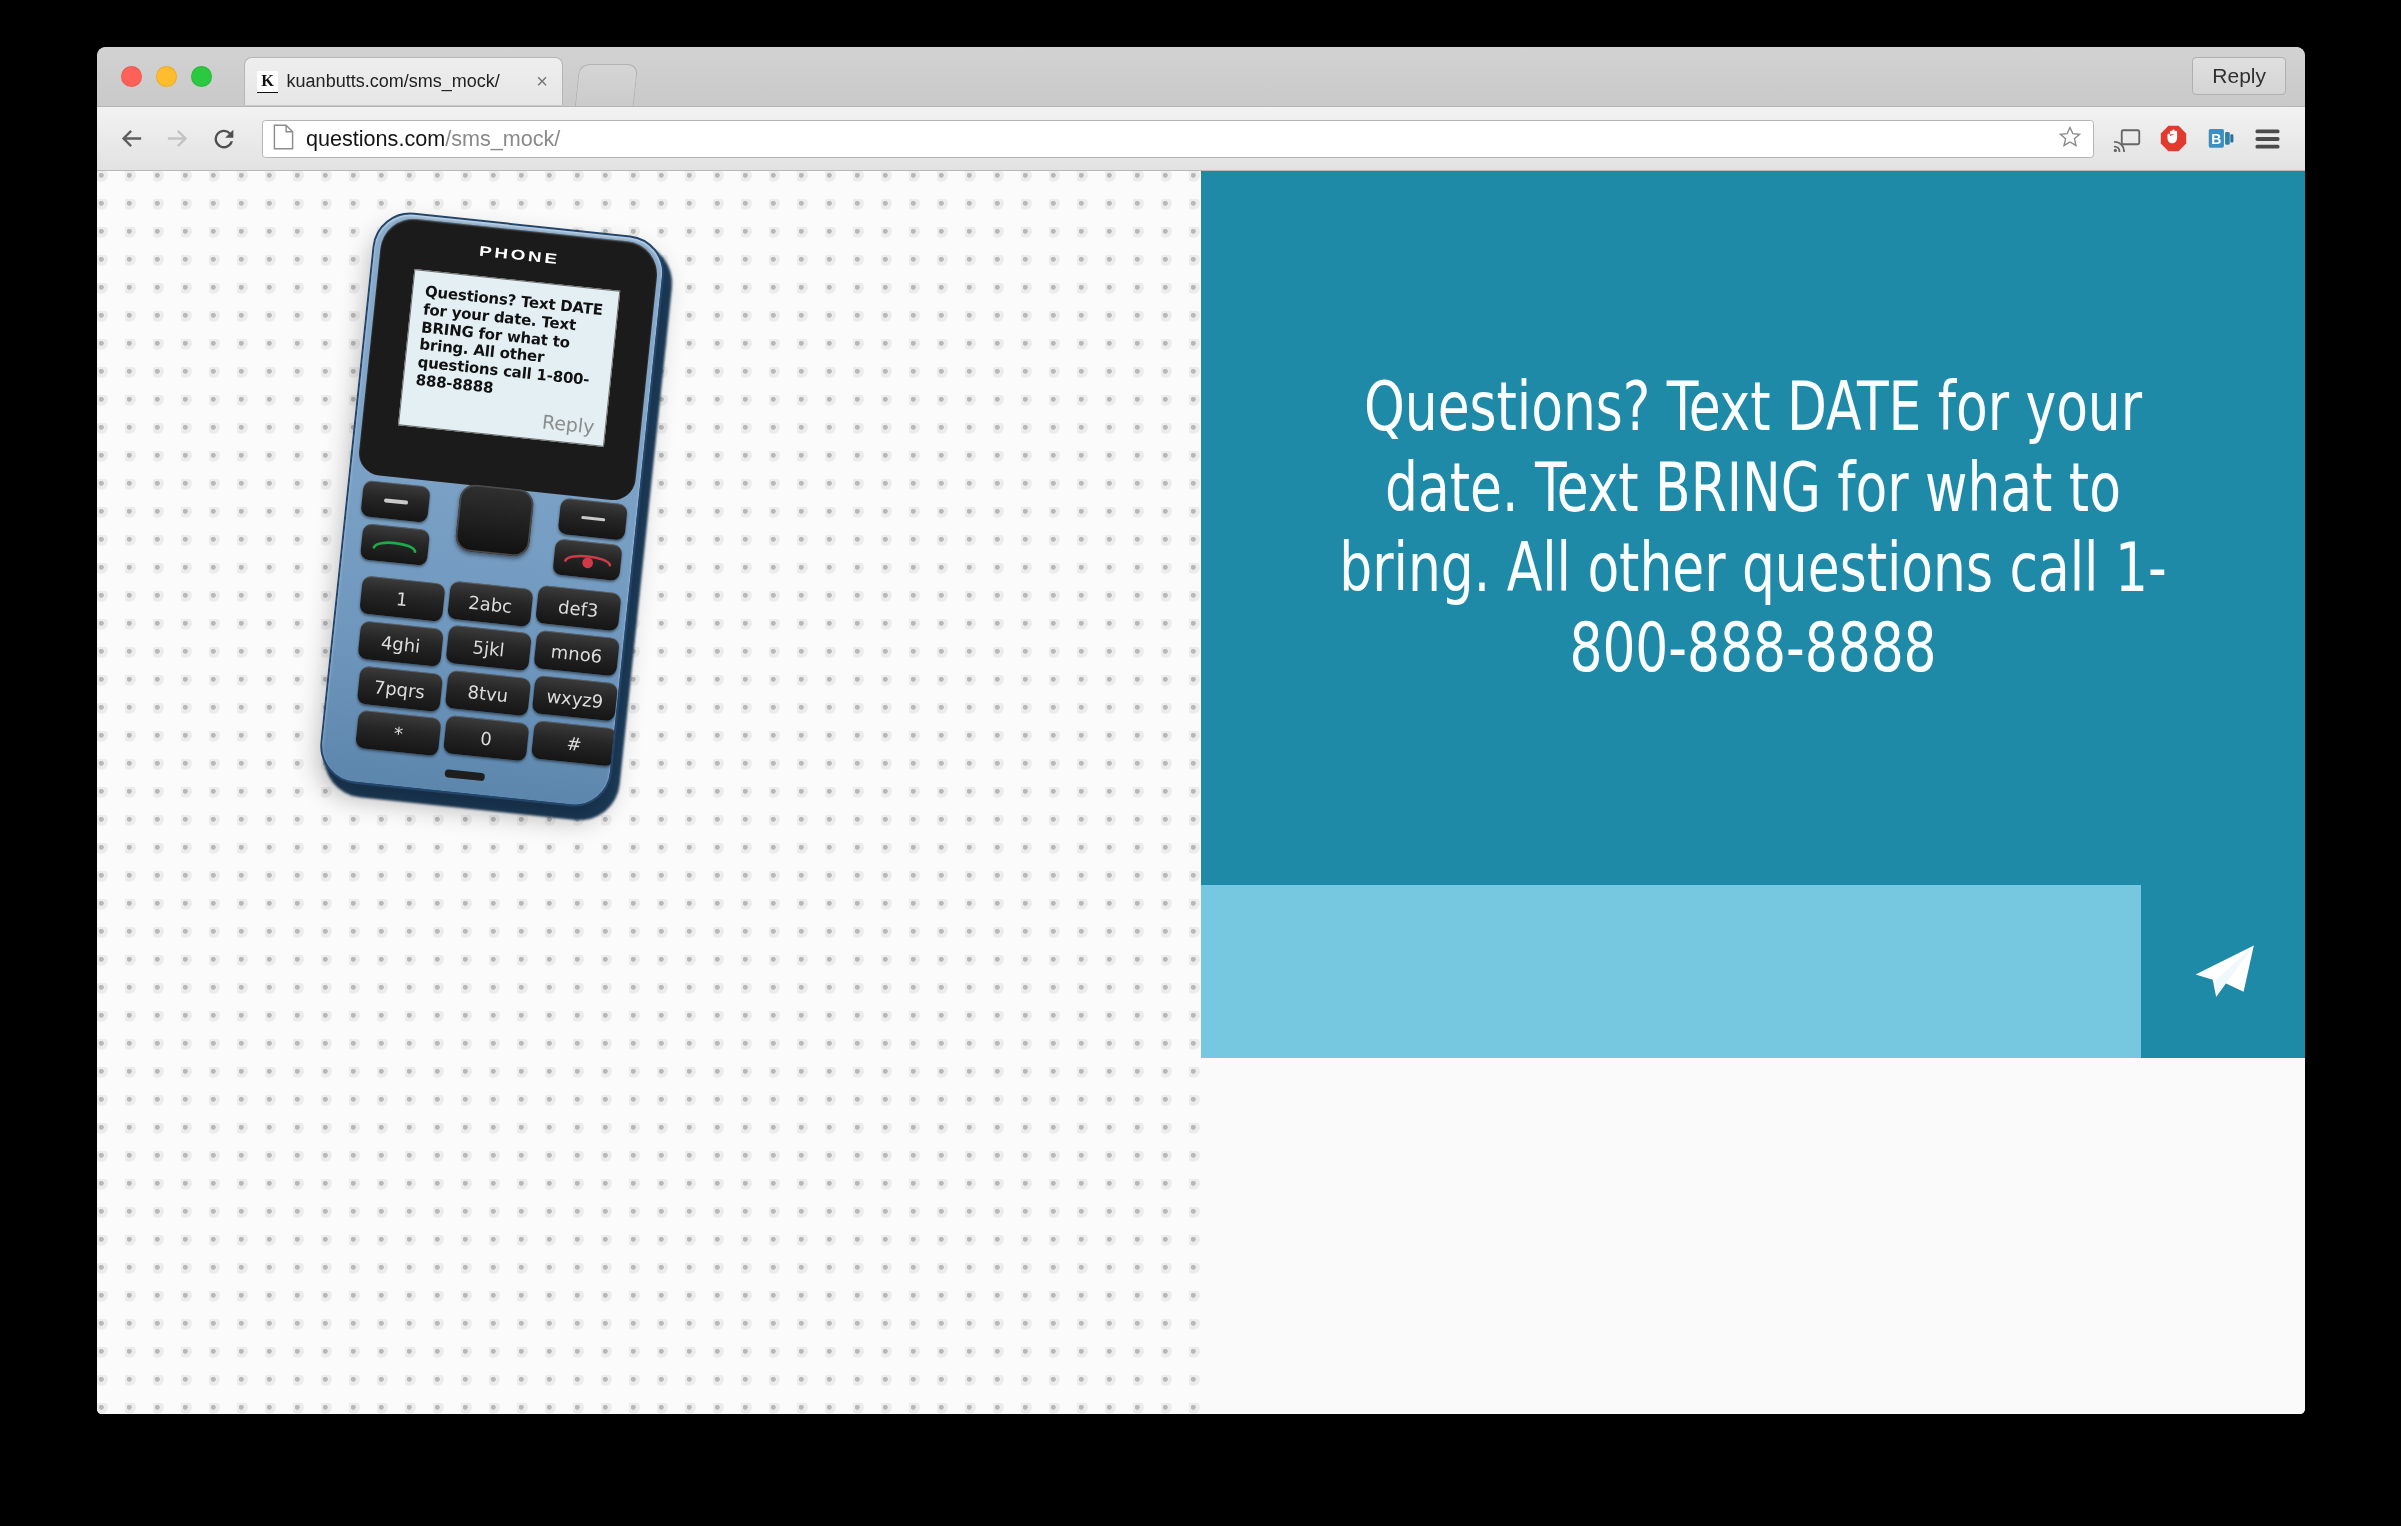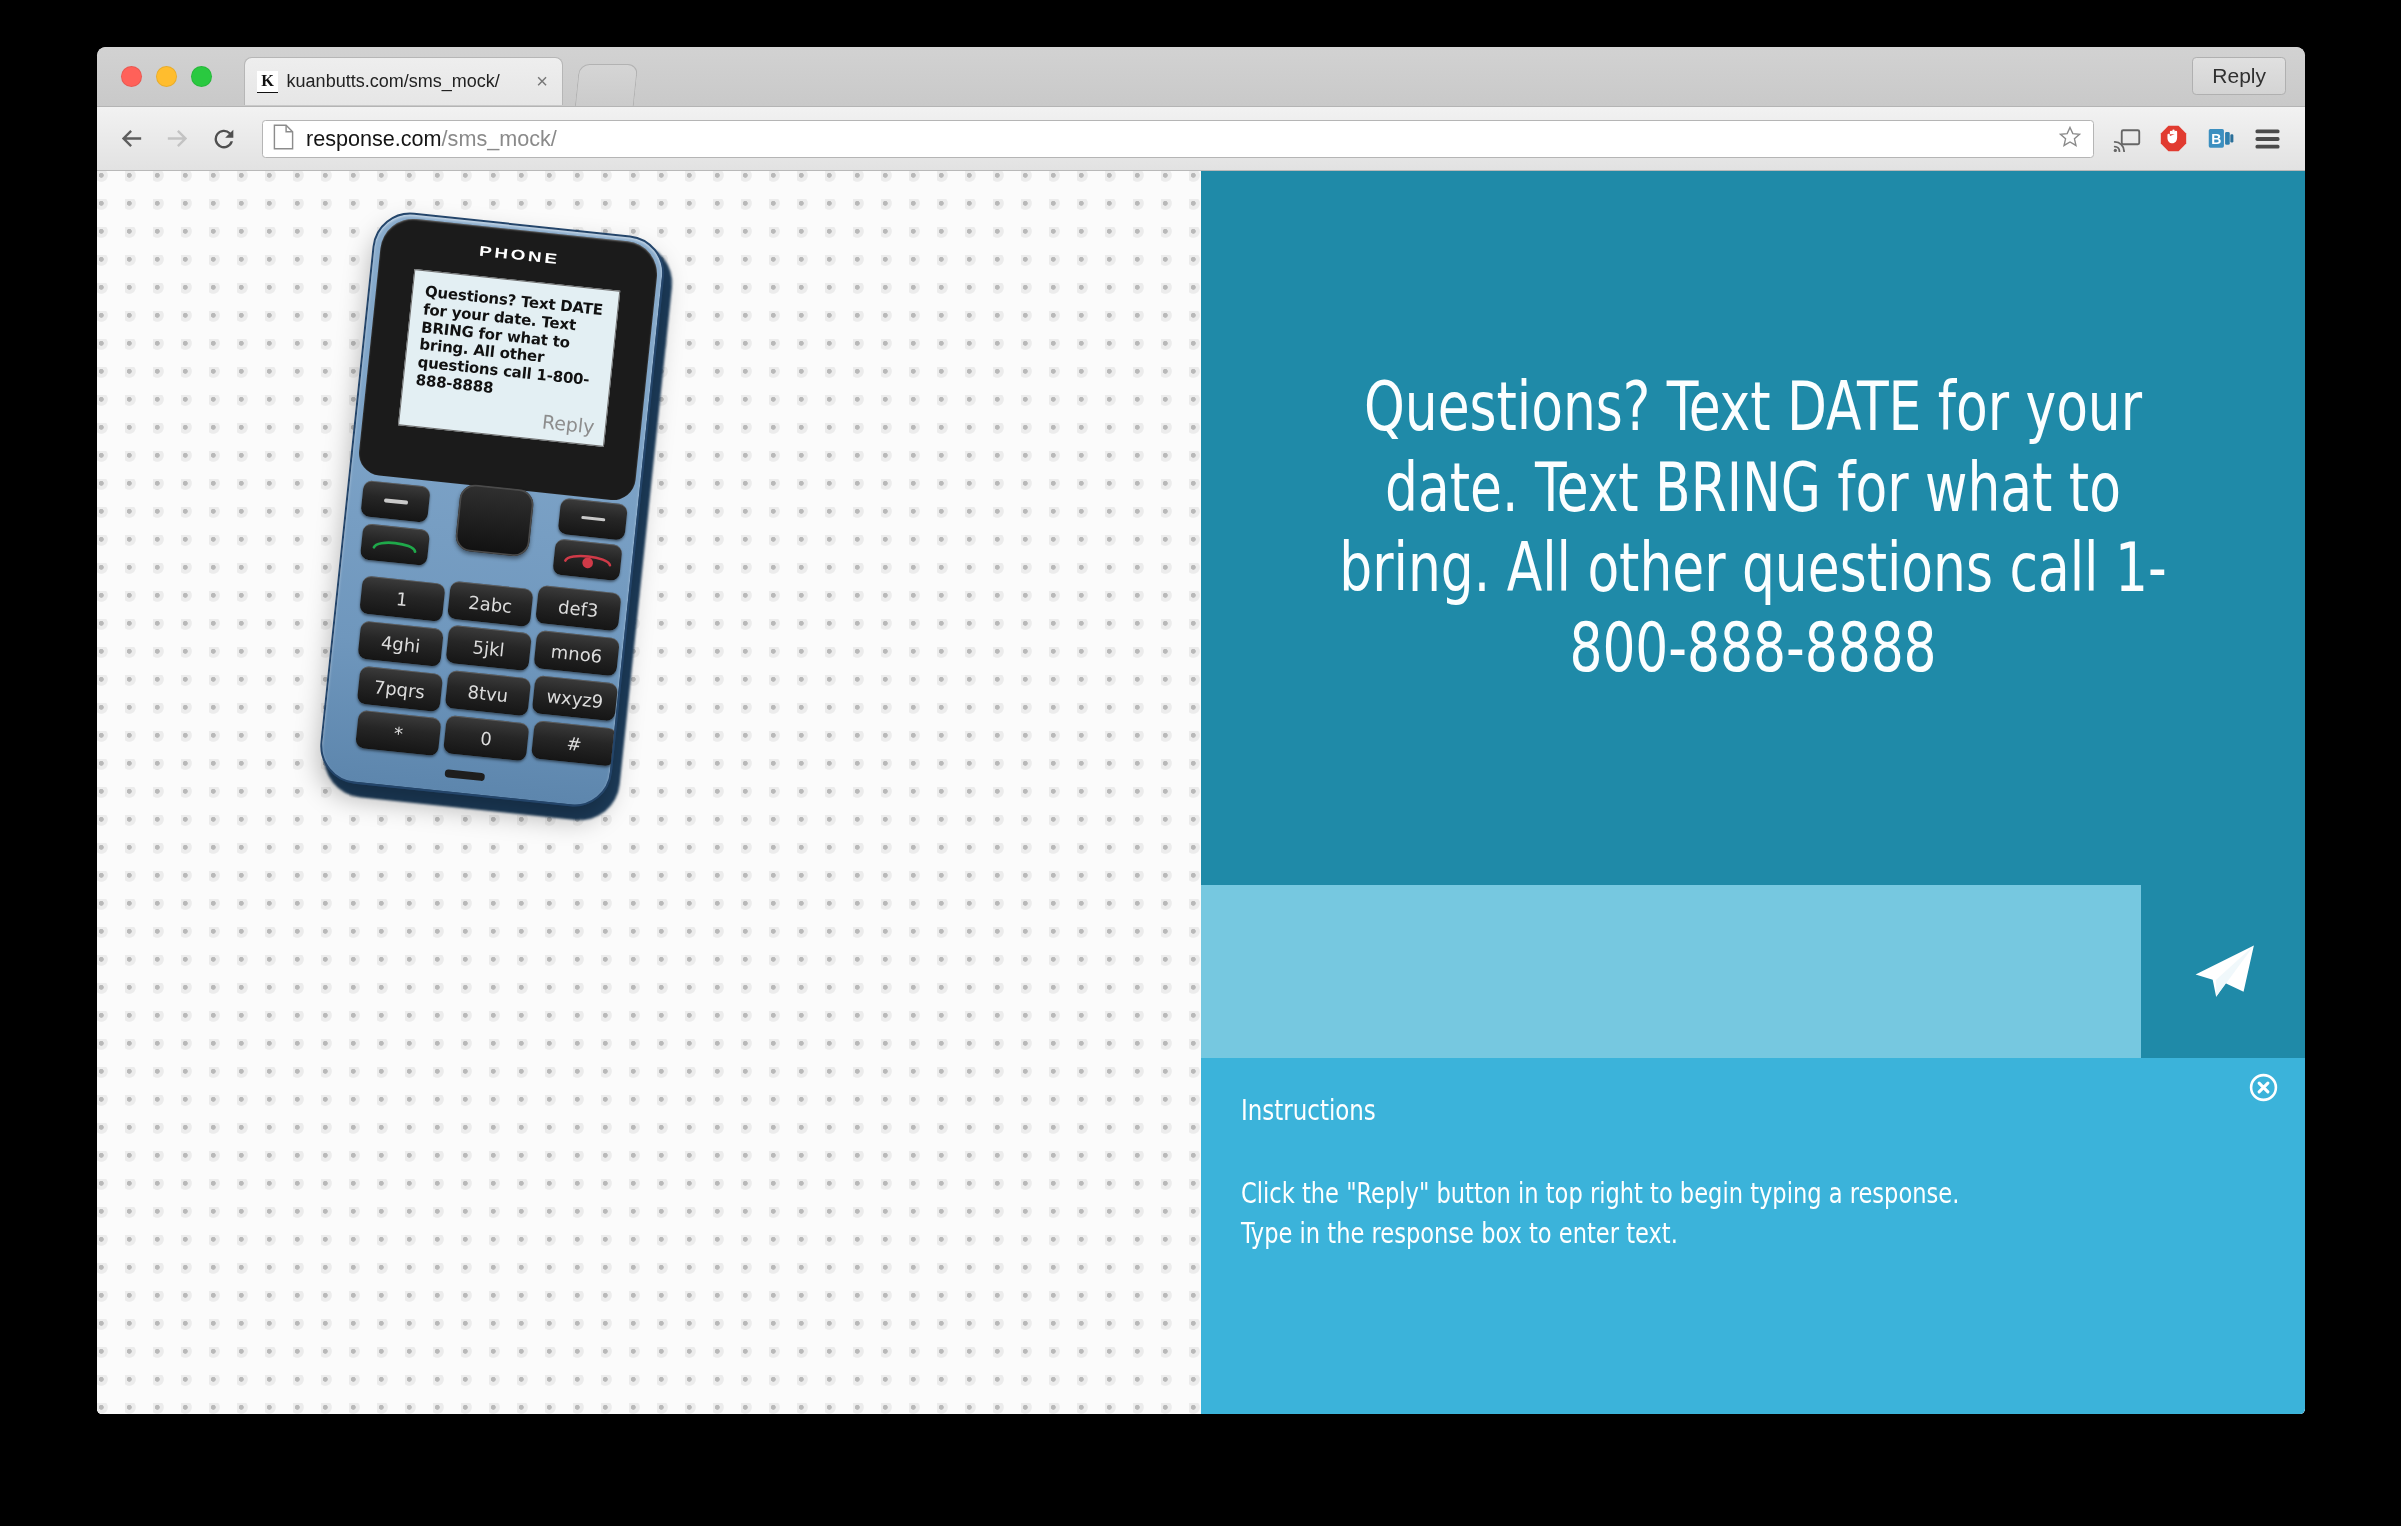--- a/index.html
+++ b/index.html
@@ -411,21 +411,21 @@
       </svg>
     </div>
 
     <div id="omnibox">
       <span id="page-doc-icon">
         <svg width="21" height="26" viewBox="0 0 16 20">
           <path d="M1 1h9l5 5v13H1z" fill="#ffffff" stroke="#8c8c8c" stroke-width="1.1"></path>
           <path d="M10 1v5h5" fill="none" stroke="#8c8c8c" stroke-width="1.1"></path>
         </svg>
       </span>
-      <span id="omnibox-url"><b>response.com</b><span>/sms_mock/</span></span>
+      <span id="omnibox-url"><b>questions.com</b><span>/sms_mock/</span></span>
       <span id="bookmark-star-icon">
         <svg width="26" height="26" viewBox="0 0 24 24">
           <path d="M12 3.2l2.6 5.7 6.2.6-4.7 4.2 1.4 6.1L12 16.6 6.5 19.8l1.4-6.1L3.2 9.5l6.2-.6z" fill="none" stroke="#8a8a8a" stroke-width="1.3"></path>
         </svg>
       </span>
     </div>
 
     <div class="ext-icon">
       <svg width="28" height="26" viewBox="0 0 24 22">
         <rect x="7.5" y="3.5" width="15" height="12" rx="1.2" fill="none" stroke="#666" stroke-width="1.6"></rect>
@@ -529,28 +529,17 @@
       <div id="compose-row" style="background:#1f8aa8;">
         <input id="response-input" type="text" value="" placeholder="" style="">
         <div id="send-button">
           <svg width="72" height="64" viewBox="0 0 84 74">
             <path d="M78 6 L10 40 L30 46 L34 66 L45 50 L66 60 Z" fill="#ffffff"></path>
             <path d="M78 6 L34 66 L34 46 Z" fill="#f0f8fb"></path>
           </svg>
         </div>
       </div>
 
-      <div id="instructions-panel">
-        <div id="instructions-close-icon">
-          <svg width="31" height="31" viewBox="0 0 24 24">
-            <circle cx="12" cy="12" r="9.6" fill="none" stroke="#ffffff" stroke-width="2"></circle>
-            <path d="M8.6 8.6 L15.4 15.4 M15.4 8.6 L8.6 15.4" stroke="#ffffff" stroke-width="2.4" stroke-linecap="round"></path>
-          </svg>
-        </div>
-        <div id="instructions-title">Instructions</div>
-        <div class="instruction-line">Click the "Reply" button in top right to begin typing a response.</div>
-        <div class="instruction-line">Type in the response box to enter text.</div>
-      </div>
     </div>
 
   </div>
 </div>
 
 
 </body></html>

